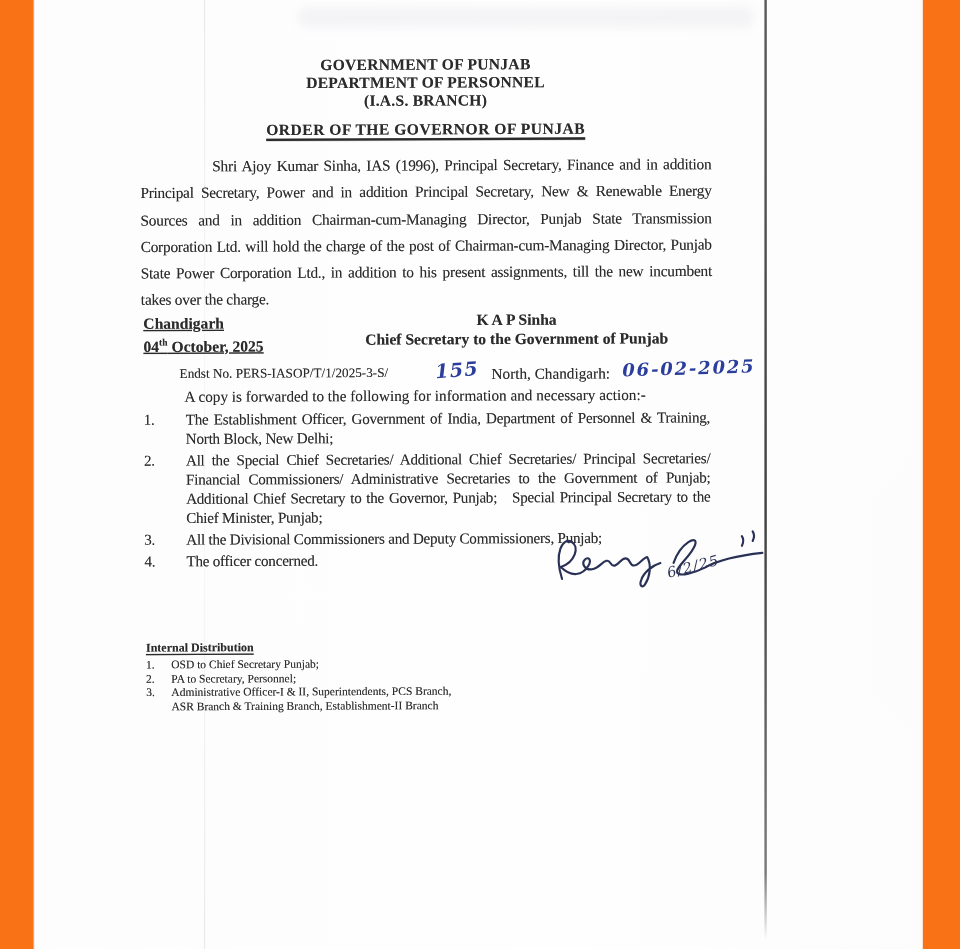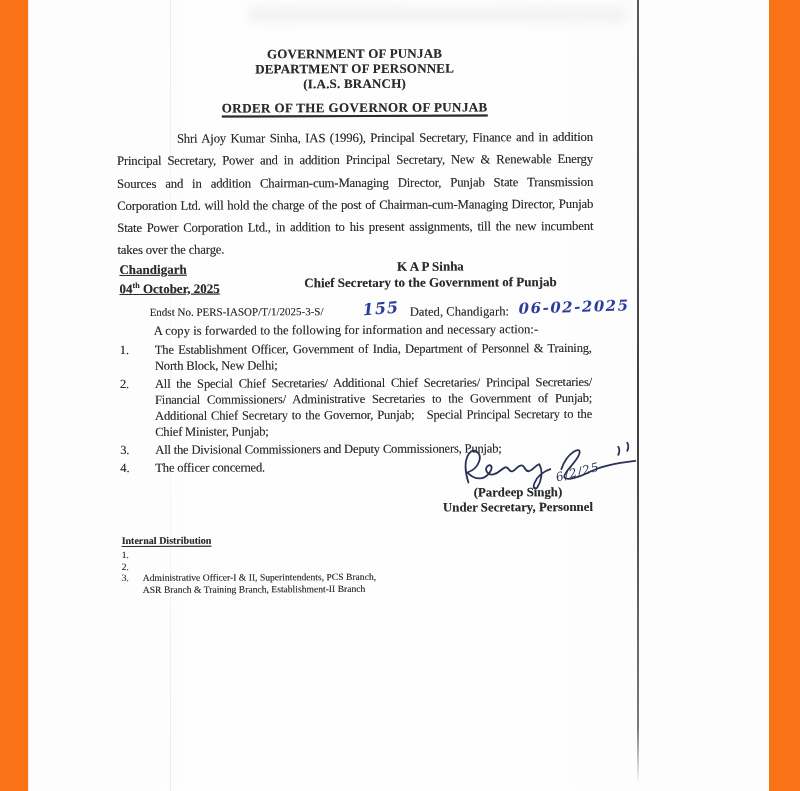--- a/index.html
+++ b/index.html
@@ -100,21 +100,21 @@
     </div>
 
     <div class="sigtop">
       <div>K A P Sinha</div>
       <div>Chief Secretary to the Government of Punjab</div>
     </div>
 
     <div class="endst">
       <span class="endst-label">Endst No. PERS-IASOP/T/1/2025-3-S/</span>
       <span class="endst-num hw">155</span>
-      <span class="dated-label">Dated, Chandigarh:</span>
+      <span class="dated-label">North, Chandigarh:</span>
       <span class="dated-hw hw">06-02-2025</span>
     </div>
 
     <div class="fwd">A copy is forwarded to the following for information and necessary action:-</div>
 
     <div class="list">
       <div class="li">
         <span class="num">1.</span>
         <span class="txt">The Establishment Officer, Government of India, Department of Personnel &amp; Training, North Block, New Delhi;</span>
       </div>
@@ -135,32 +135,30 @@
     <svg class="sig-svg" width="190" height="58" viewBox="0 0 190 58">
       <g fill="none" stroke="#2a3156" stroke-width="1.8" stroke-linecap="round" stroke-linejoin="round">
         <path d="M13 42 C6 20 14 7 21 11 C28 15 24 28 12 32 C21 41 30 39 35 31 C38 26 35 23 32 26 C29 29 32 35 38 34 C44 33 46 28 50 27 C54 26 53 32 57 31 C61 30 62 25 66 25 C70 25 69 31 73 31 C77 31 80 25 84 24 C88 31 86 41 82 47 C80 50 77 48 79 43 C81 37 88 31 95 29"></path>
         <path d="M106 29 C112 12 127 5 124 14 C121 23 107 33 109 37 C111 41 124 37 132 33 C145 26 160 23 180 21"></path>
         <path d="M163 7 C165 10 164 13 163 15"></path>
         <path d="M172 3 C174 6 173 9 172 11"></path>
       </g>
     </svg>
     <span class="sig-date">6/2/25</span>
 
-    <div class="sig-name">
-      <div>(Pardeep Singh)</div>
-      <div>Under Secretary, Personnel</div>
-    </div>
 
     <div class="internal">
       <div class="internal-title">Internal Distribution</div>
       <div class="ili">
         <span class="num">1.</span>
+        <span class="txt">OSD to Chief Secretary Punjab;</span>
       </div>
       <div class="ili">
         <span class="num">2.</span>
+        <span class="txt">PA to Secretary, Personnel;</span>
       </div>
       <div class="ili">
         <span class="num">3.</span>
         <span class="txt">Administrative Officer-I &amp; II, Superintendents, PCS Branch, ASR Branch &amp; Training Branch, Establishment-II Branch</span>
       </div>
     </div>
 
   </div>
 </div>
 

